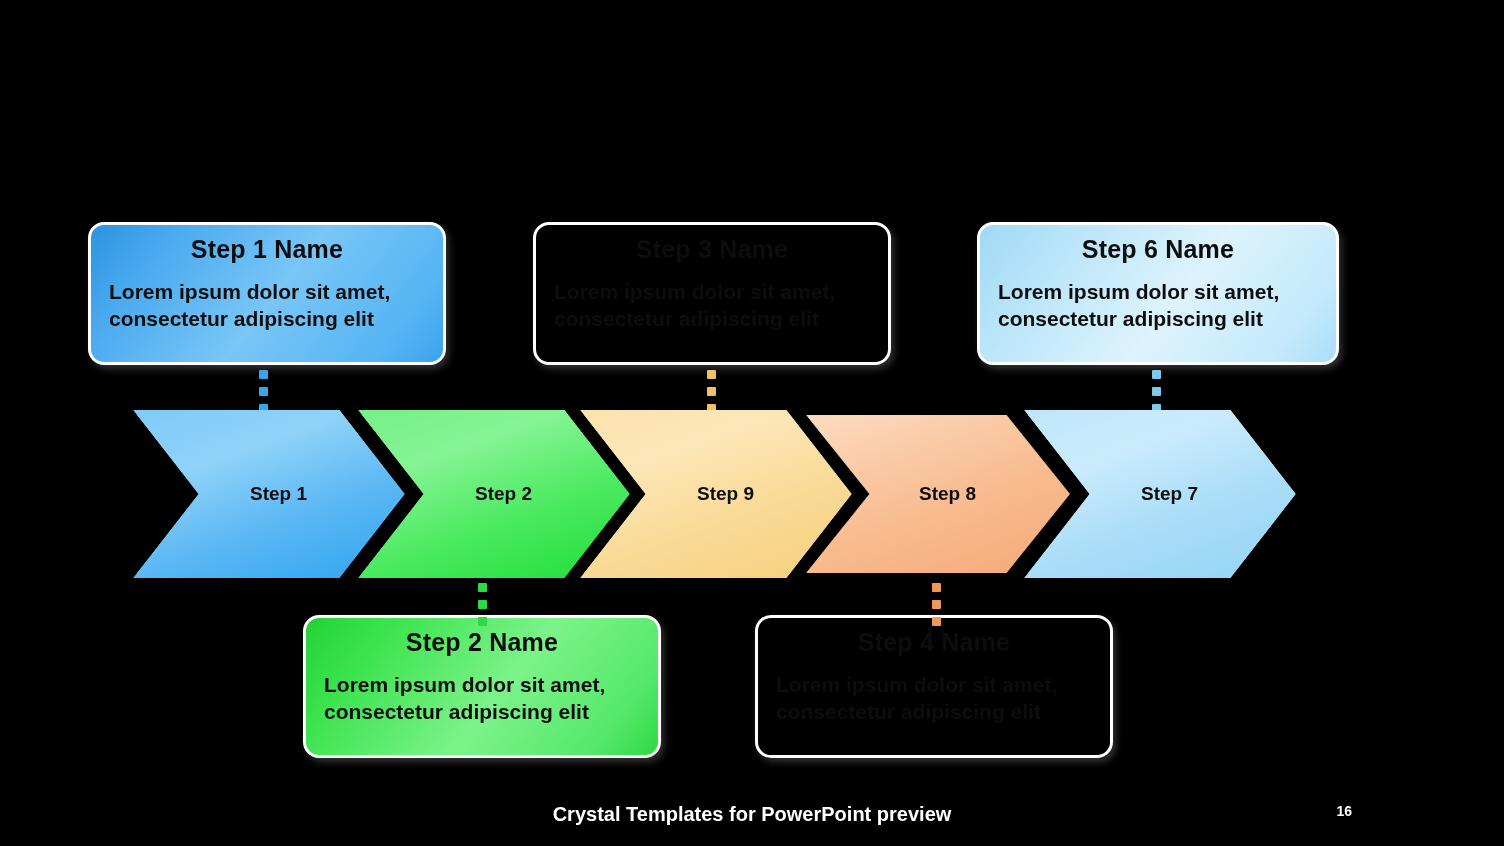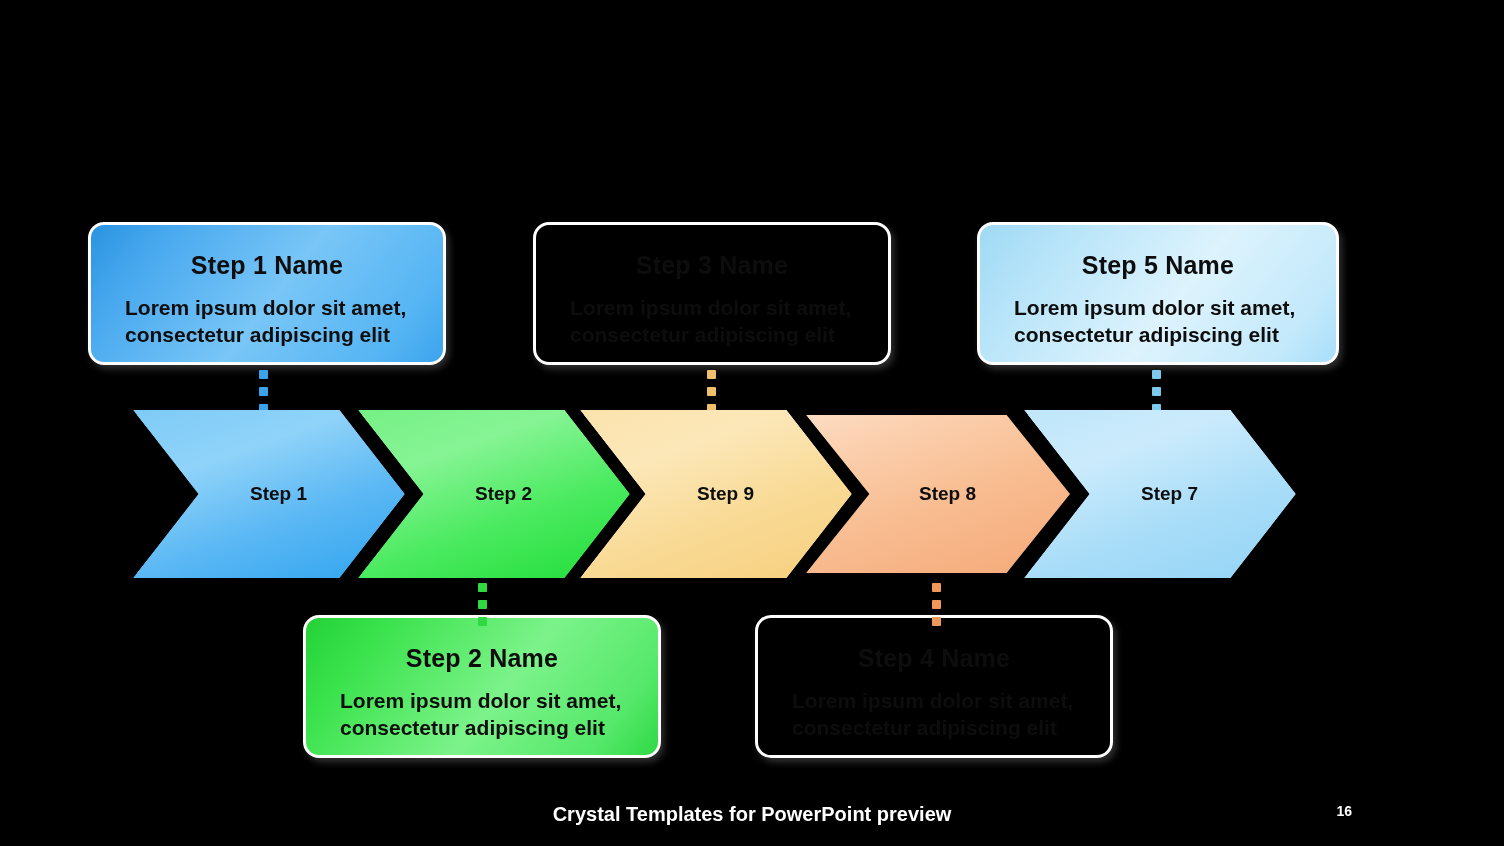--- a/index.html
+++ b/index.html
@@ -11,21 +11,21 @@
   }
   #slide{position:absolute;inset:0;background:#000;}
 
   
   .card{
     position:absolute;
     border-radius:16px;
     border:3px solid #ffffff;
     box-sizing:border-box;
     box-shadow:3px 4px 7px rgba(90,90,90,0.55);
-    padding:16px;
+    padding:0;
     overflow:hidden;
   }
   .card-title{
     text-align:center;
     font-weight:bold;
     font-size:25px;
     color:#0d0d0d;
     letter-spacing:.2px;
     margin:0;
     padding-top:10px;
@@ -124,21 +124,21 @@
 
   <div class="card c3">
     <div class="card-title">Step 3 Name</div>
     <div class="card-body">
       <div>Lorem ipsum dolor sit amet,</div>
       <div>consectetur adipiscing  elit</div>
     </div>
   </div>
 
   <div class="card c5">
-    <div class="card-title">Step 5 Name</div>
+    <div class="card-title">Step 6 Name</div>
     <div class="card-body">
       <div>Lorem ipsum dolor sit amet,</div>
       <div>consectetur adipiscing  elit</div>
     </div>
   </div>
 
   <div class="card c2">
     <div class="card-title">Step 2 Name</div>
     <div class="card-body">
       <div>Lorem ipsum dolor sit amet,</div>

